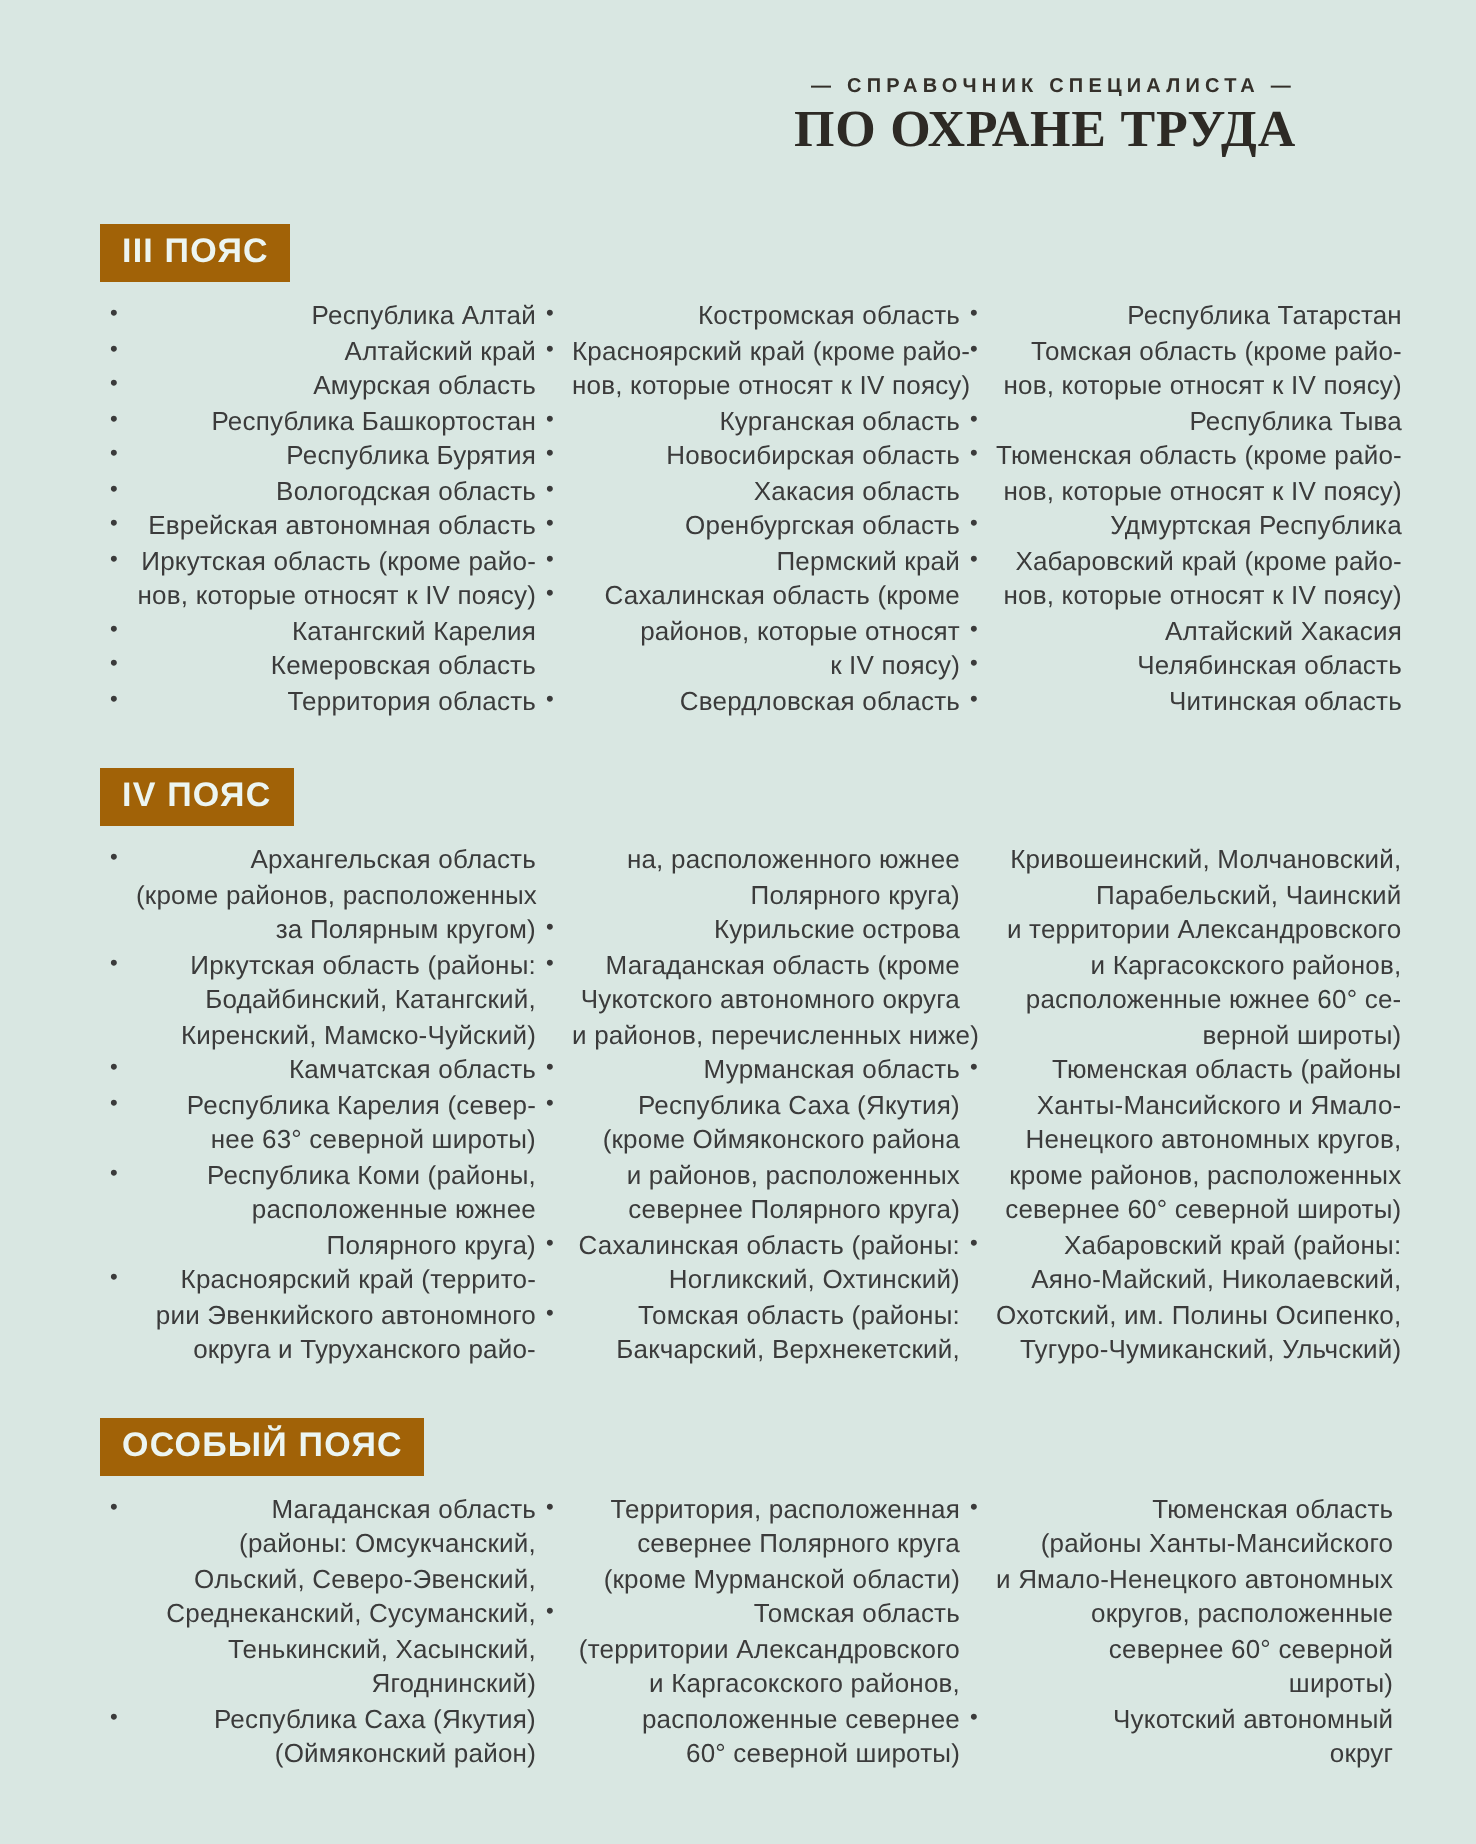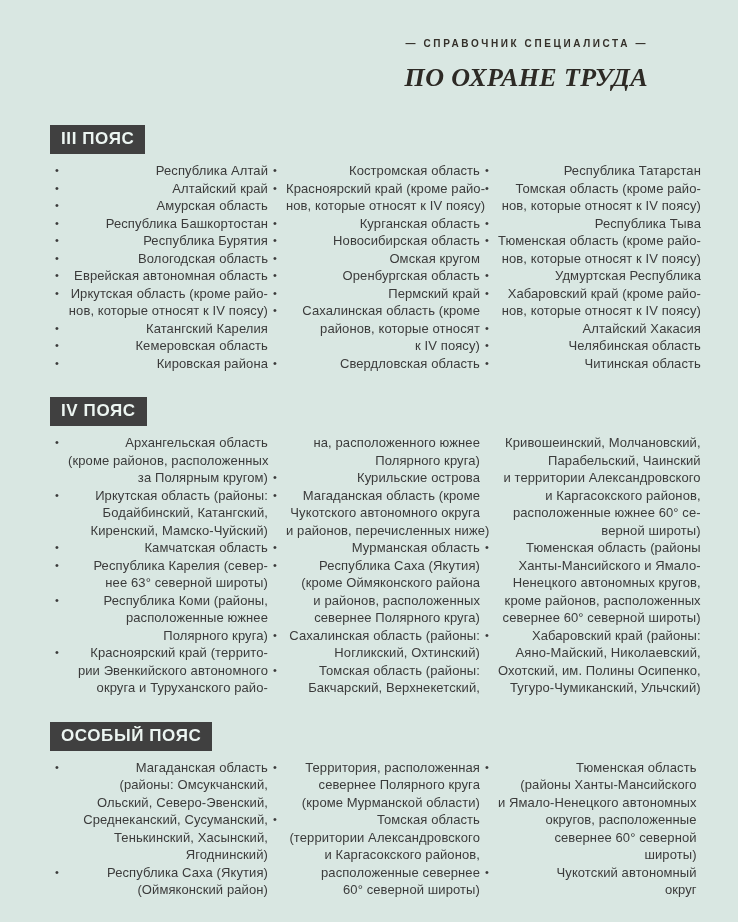--- a/index.html
+++ b/index.html
@@ -29,34 +29,33 @@
     letter-spacing: 2.6px;
     color: #34302a;
     white-space: nowrap;
   }
   .brand-title {
     font-family: "Liberation Serif", serif;
     font-size: 26px;
     font-weight: bold;
     letter-spacing: 0.4px;
     color: #2d2a25;
-    margin-top: 15px;
+    margin-top: 2px;
     line-height: 1.05;
     white-space: nowrap;
-    font-style: italic;
   }
 
   
   .main {
     padding: 34px 36px 0 50px;
   }
   .section { margin-bottom: 25px; }
   .section-header {
     display: inline-block;
-    background: #404040;
+    background: #a16207;
     color: #ecf5f1;
     font-size: 17px;
     font-weight: bold;
     letter-spacing: 0.6px;
     padding: 4px 11px 5px 11px;
     margin-bottom: 8px;
   }
   .columns {
     display: grid;
     grid-template-columns: 218px 212px 1fr;
@@ -140,21 +139,21 @@
             <li class="item">
               <span class="bullet">•</span>
               <span class="txt">Катангский Карелия</span>
             </li>
             <li class="item">
               <span class="bullet">•</span>
               <span class="txt">Кемеровская область</span>
             </li>
             <li class="item">
               <span class="bullet">•</span>
-              <span class="txt">Кировская района</span>
+              <span class="txt">Территория область</span>
             </li>
           </ul>
         <ul class="col">
             <li class="item">
               <span class="bullet">•</span>
               <span class="txt">Костромская область</span>
             </li>
             <li class="item">
               <span class="bullet">•</span>
               <span class="txt">Красноярский край (кроме райо-
@@ -163,21 +162,21 @@
             <li class="item">
               <span class="bullet">•</span>
               <span class="txt">Курганская область</span>
             </li>
             <li class="item">
               <span class="bullet">•</span>
               <span class="txt">Новосибирская область</span>
             </li>
             <li class="item">
               <span class="bullet">•</span>
-              <span class="txt">Омская кругом</span>
+              <span class="txt">Хакасия область</span>
             </li>
             <li class="item">
               <span class="bullet">•</span>
               <span class="txt">Оренбургская область</span>
             </li>
             <li class="item">
               <span class="bullet">•</span>
               <span class="txt">Пермский край</span>
             </li>
             <li class="item">

